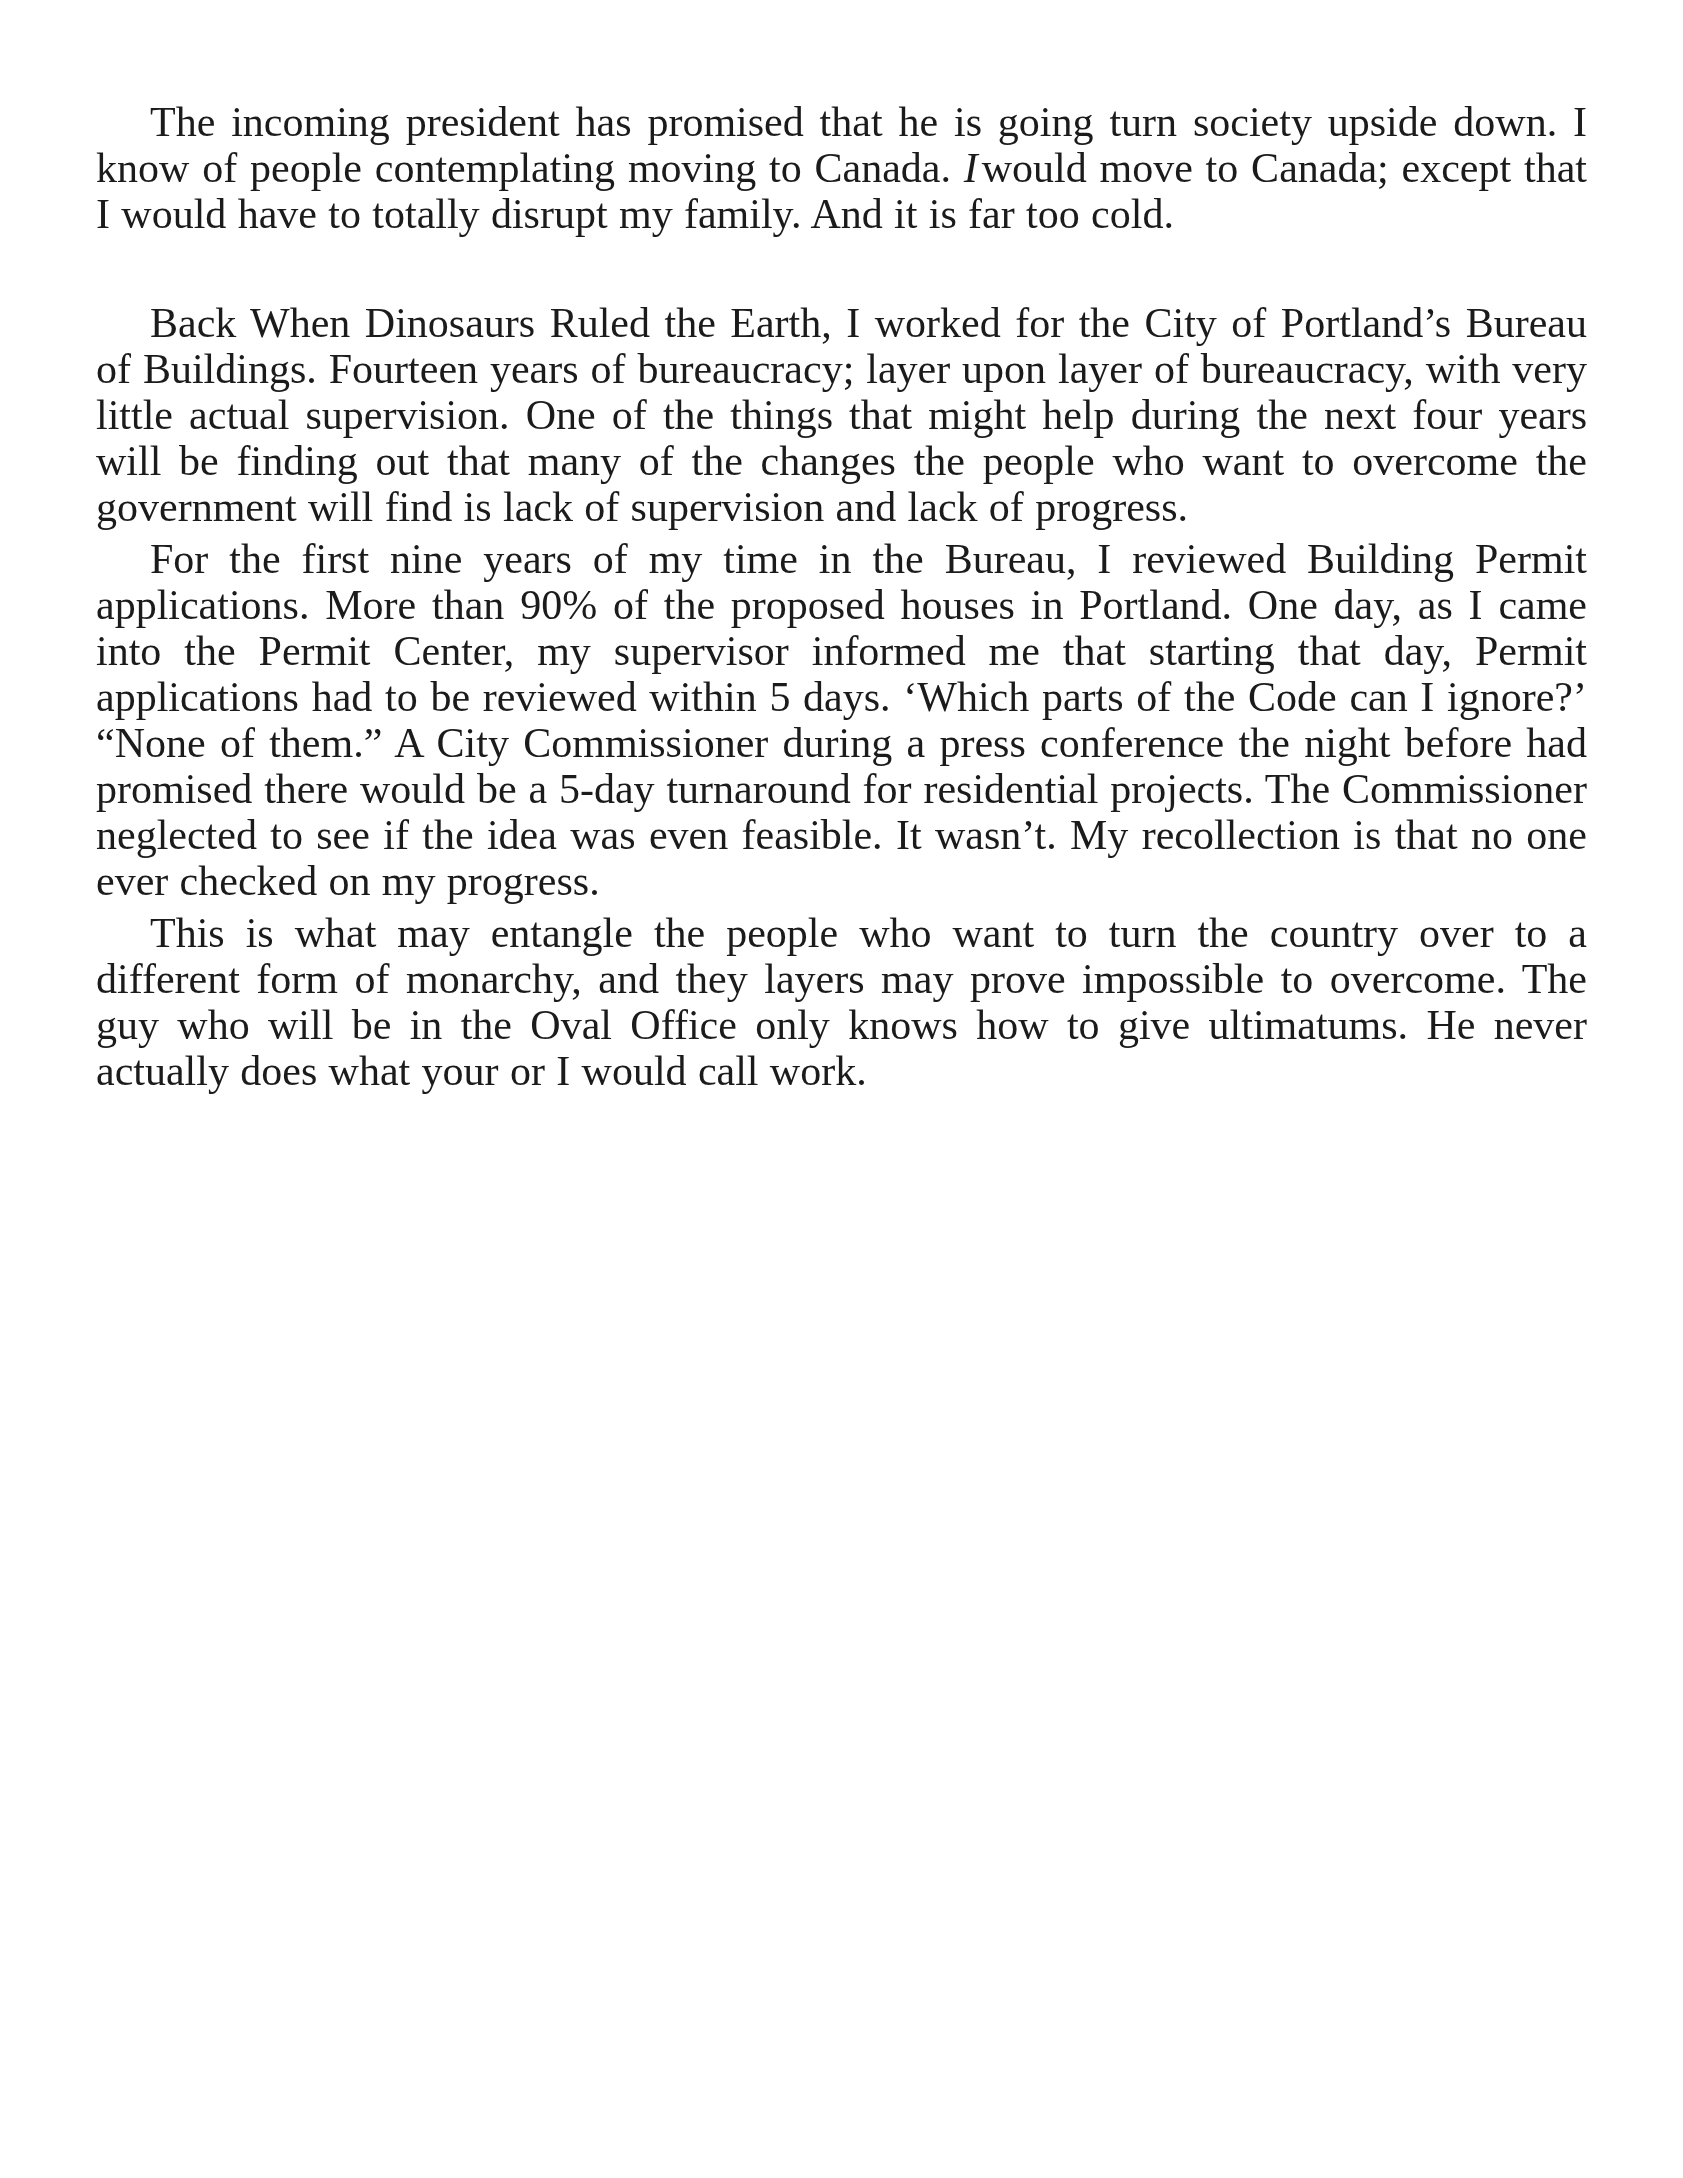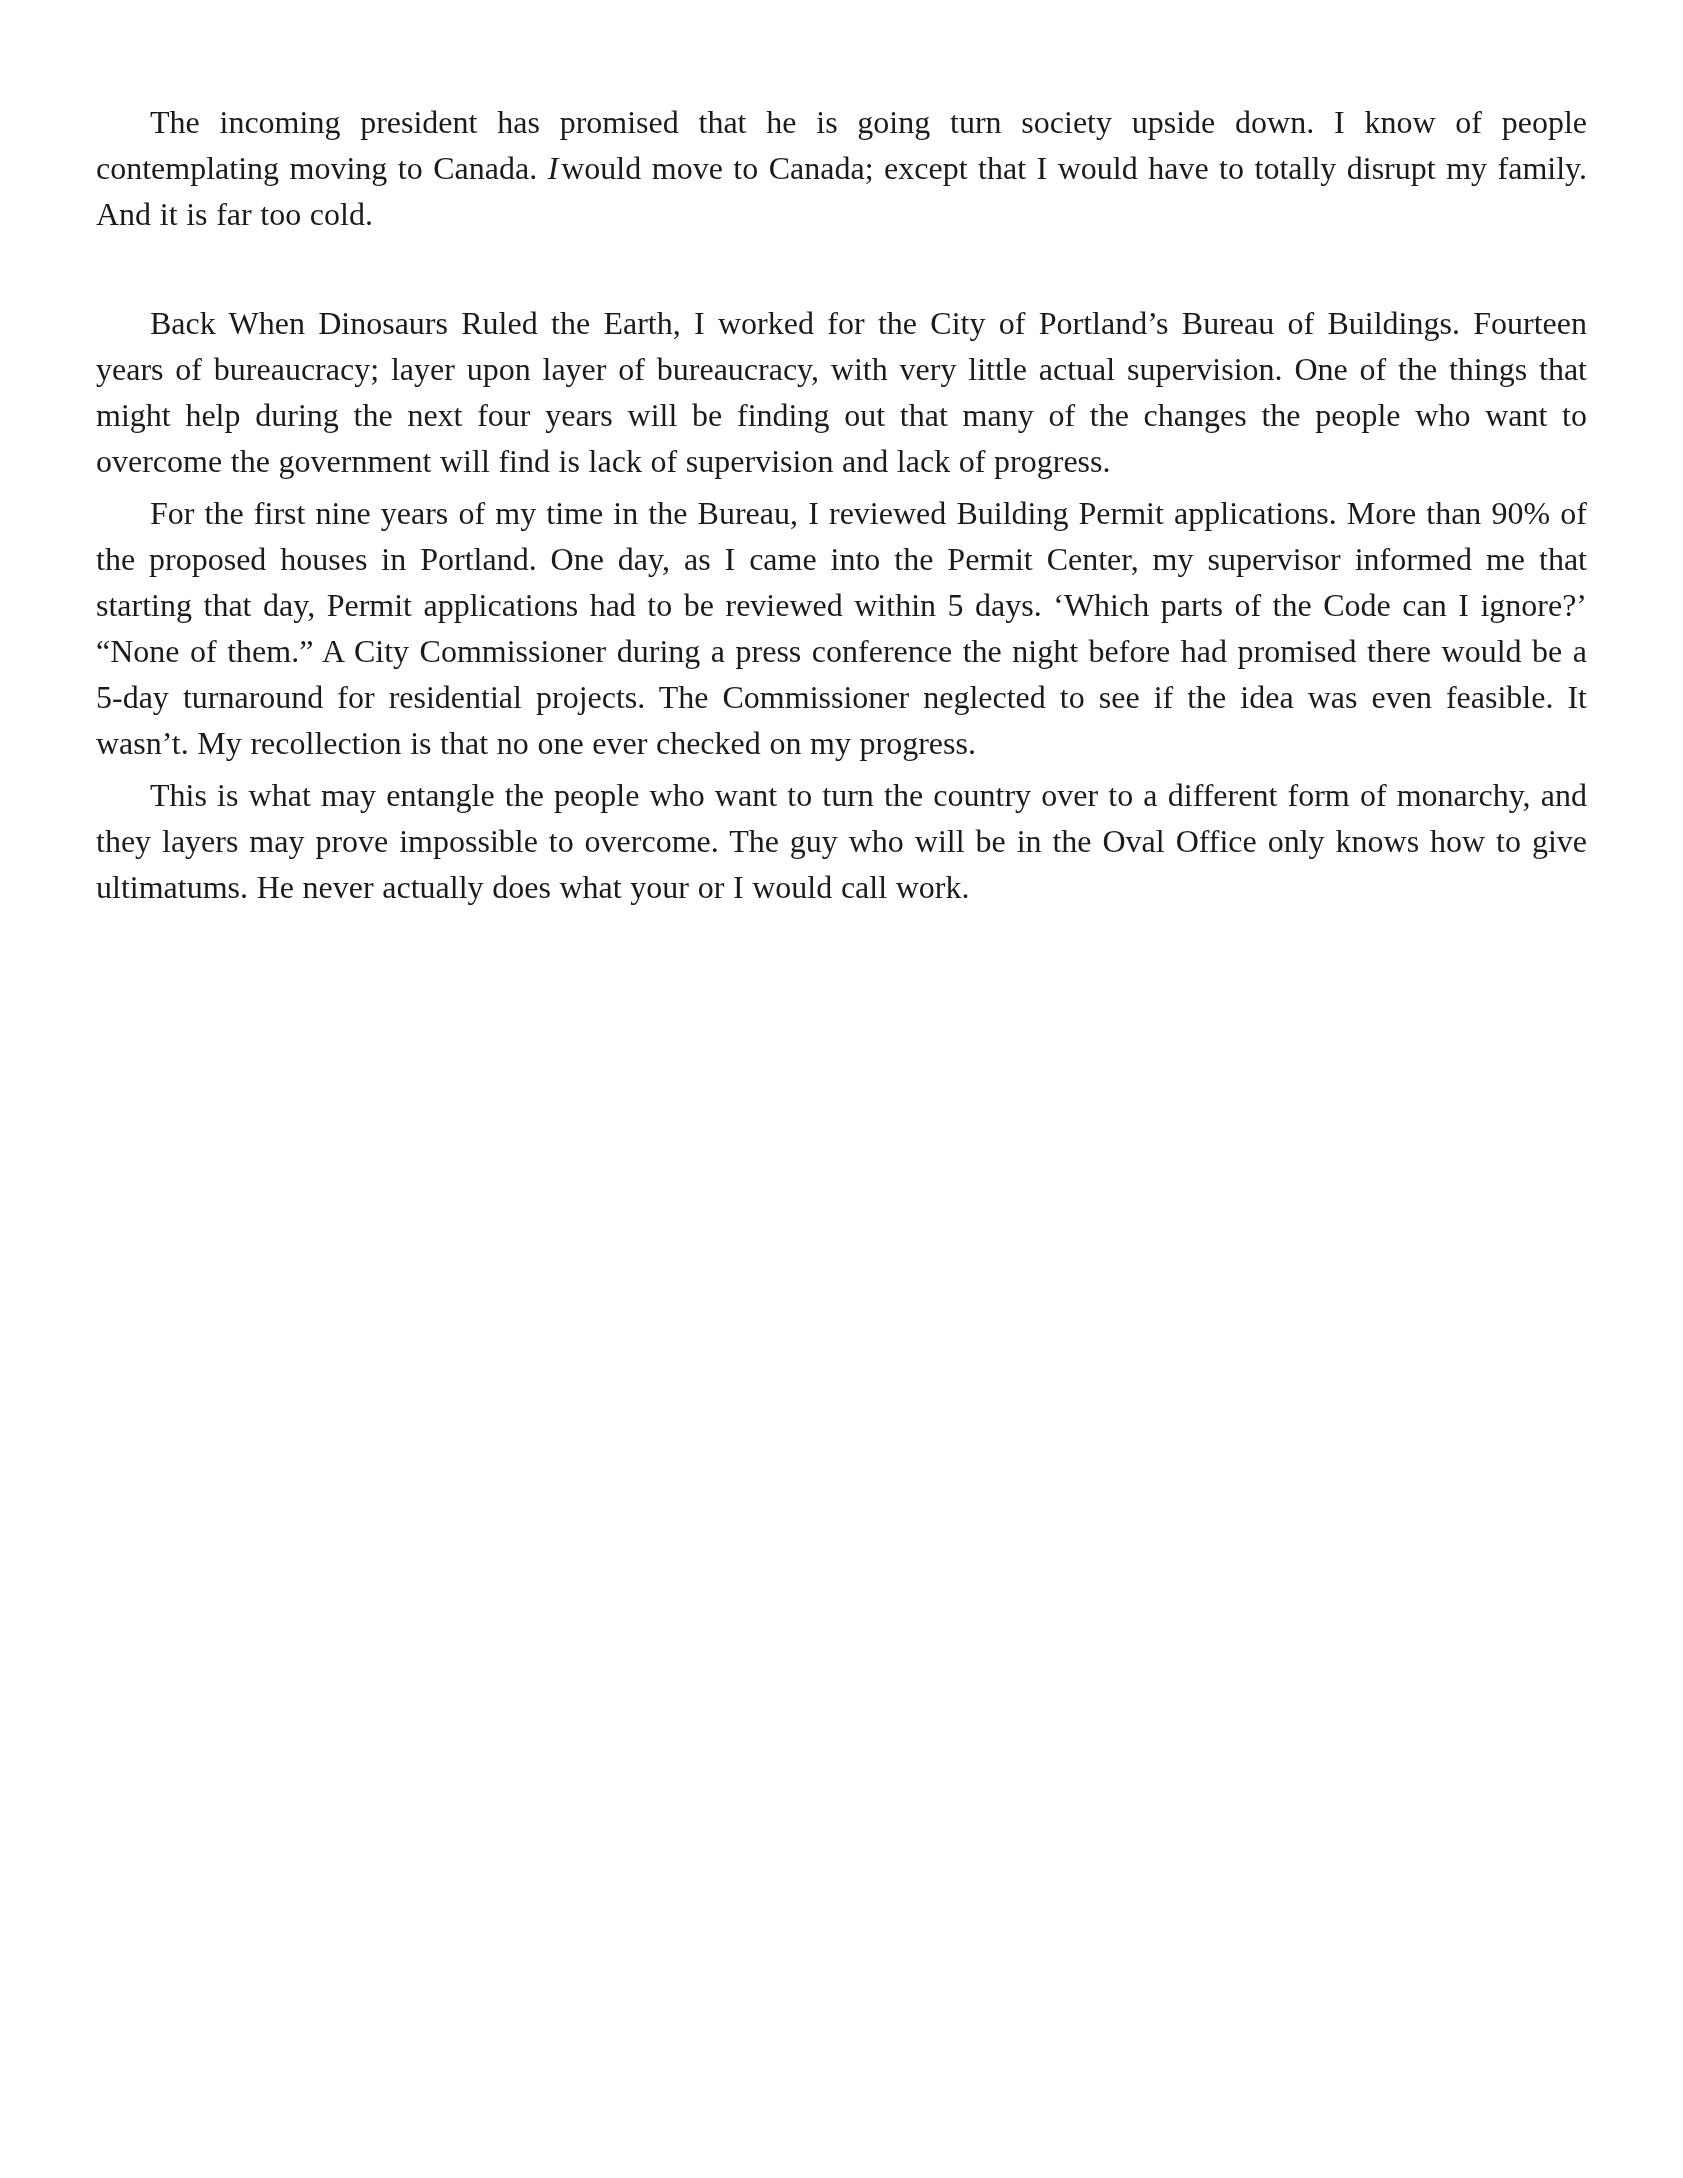--- a/index.html
+++ b/index.html
@@ -13,21 +13,21 @@
     font-family: "Liberation Serif", serif;
     color: #1b1b1b;
   }
   .doc-page {
     box-sizing: border-box;
     width: 1683px;
     min-height: 2178px;
     padding: 99px 96px 0 96px;
   }
   .para {
-    font-size: 32px;
+    font-size: 42px;
     line-height: 46px;
     text-align: justify;
     text-indent: 54px;
     margin: 0 0 6px 0;
     word-spacing: 0.02em;
   }
   .para-gap-after {
     margin-bottom: 63px;
   }
   .italic-run {

